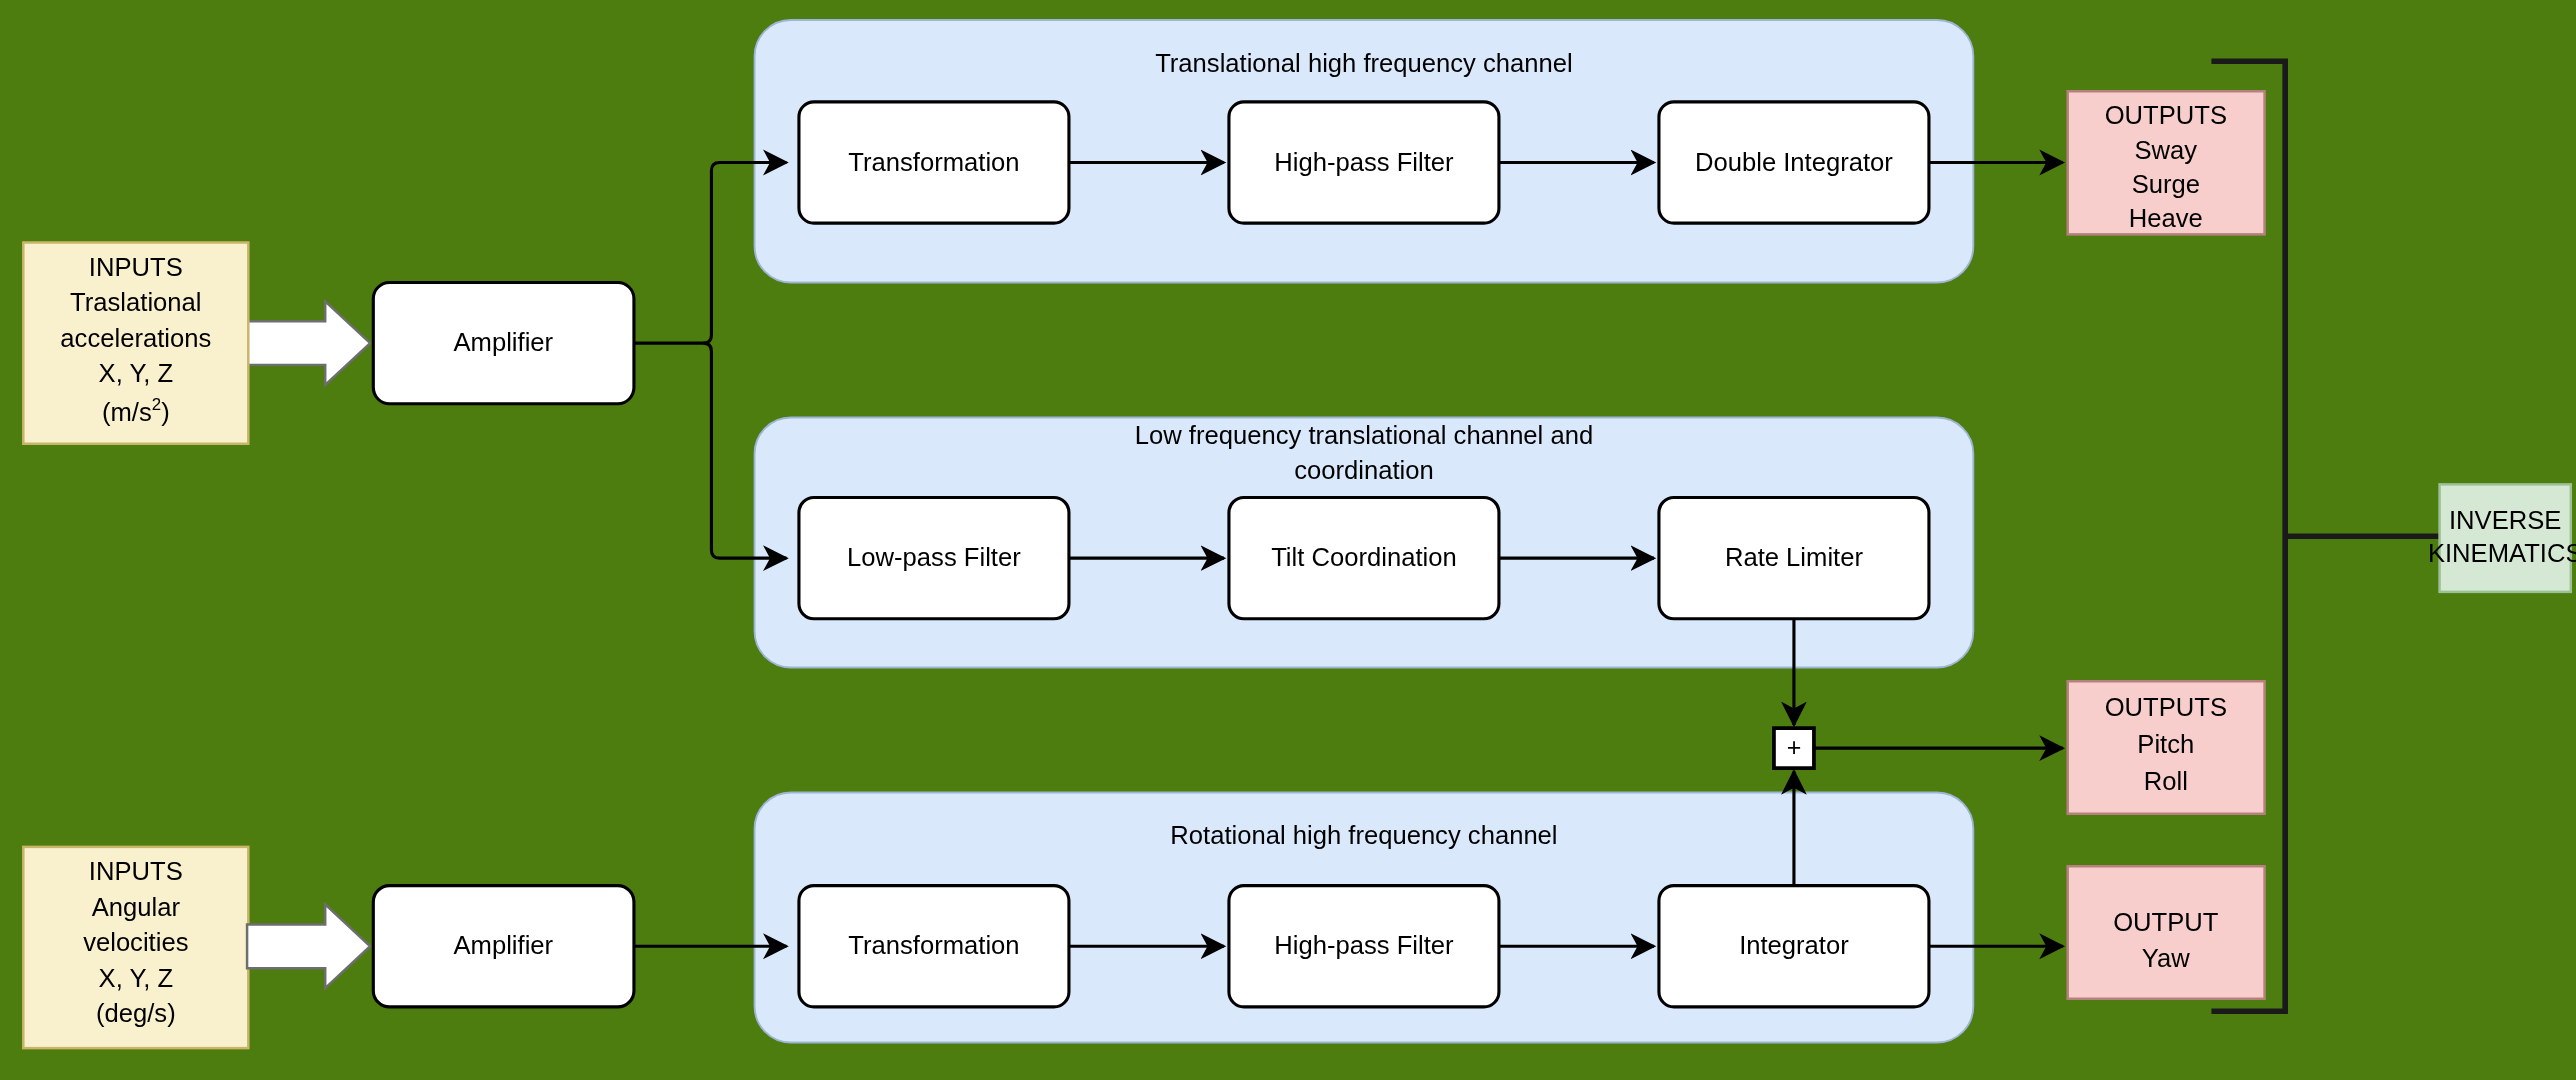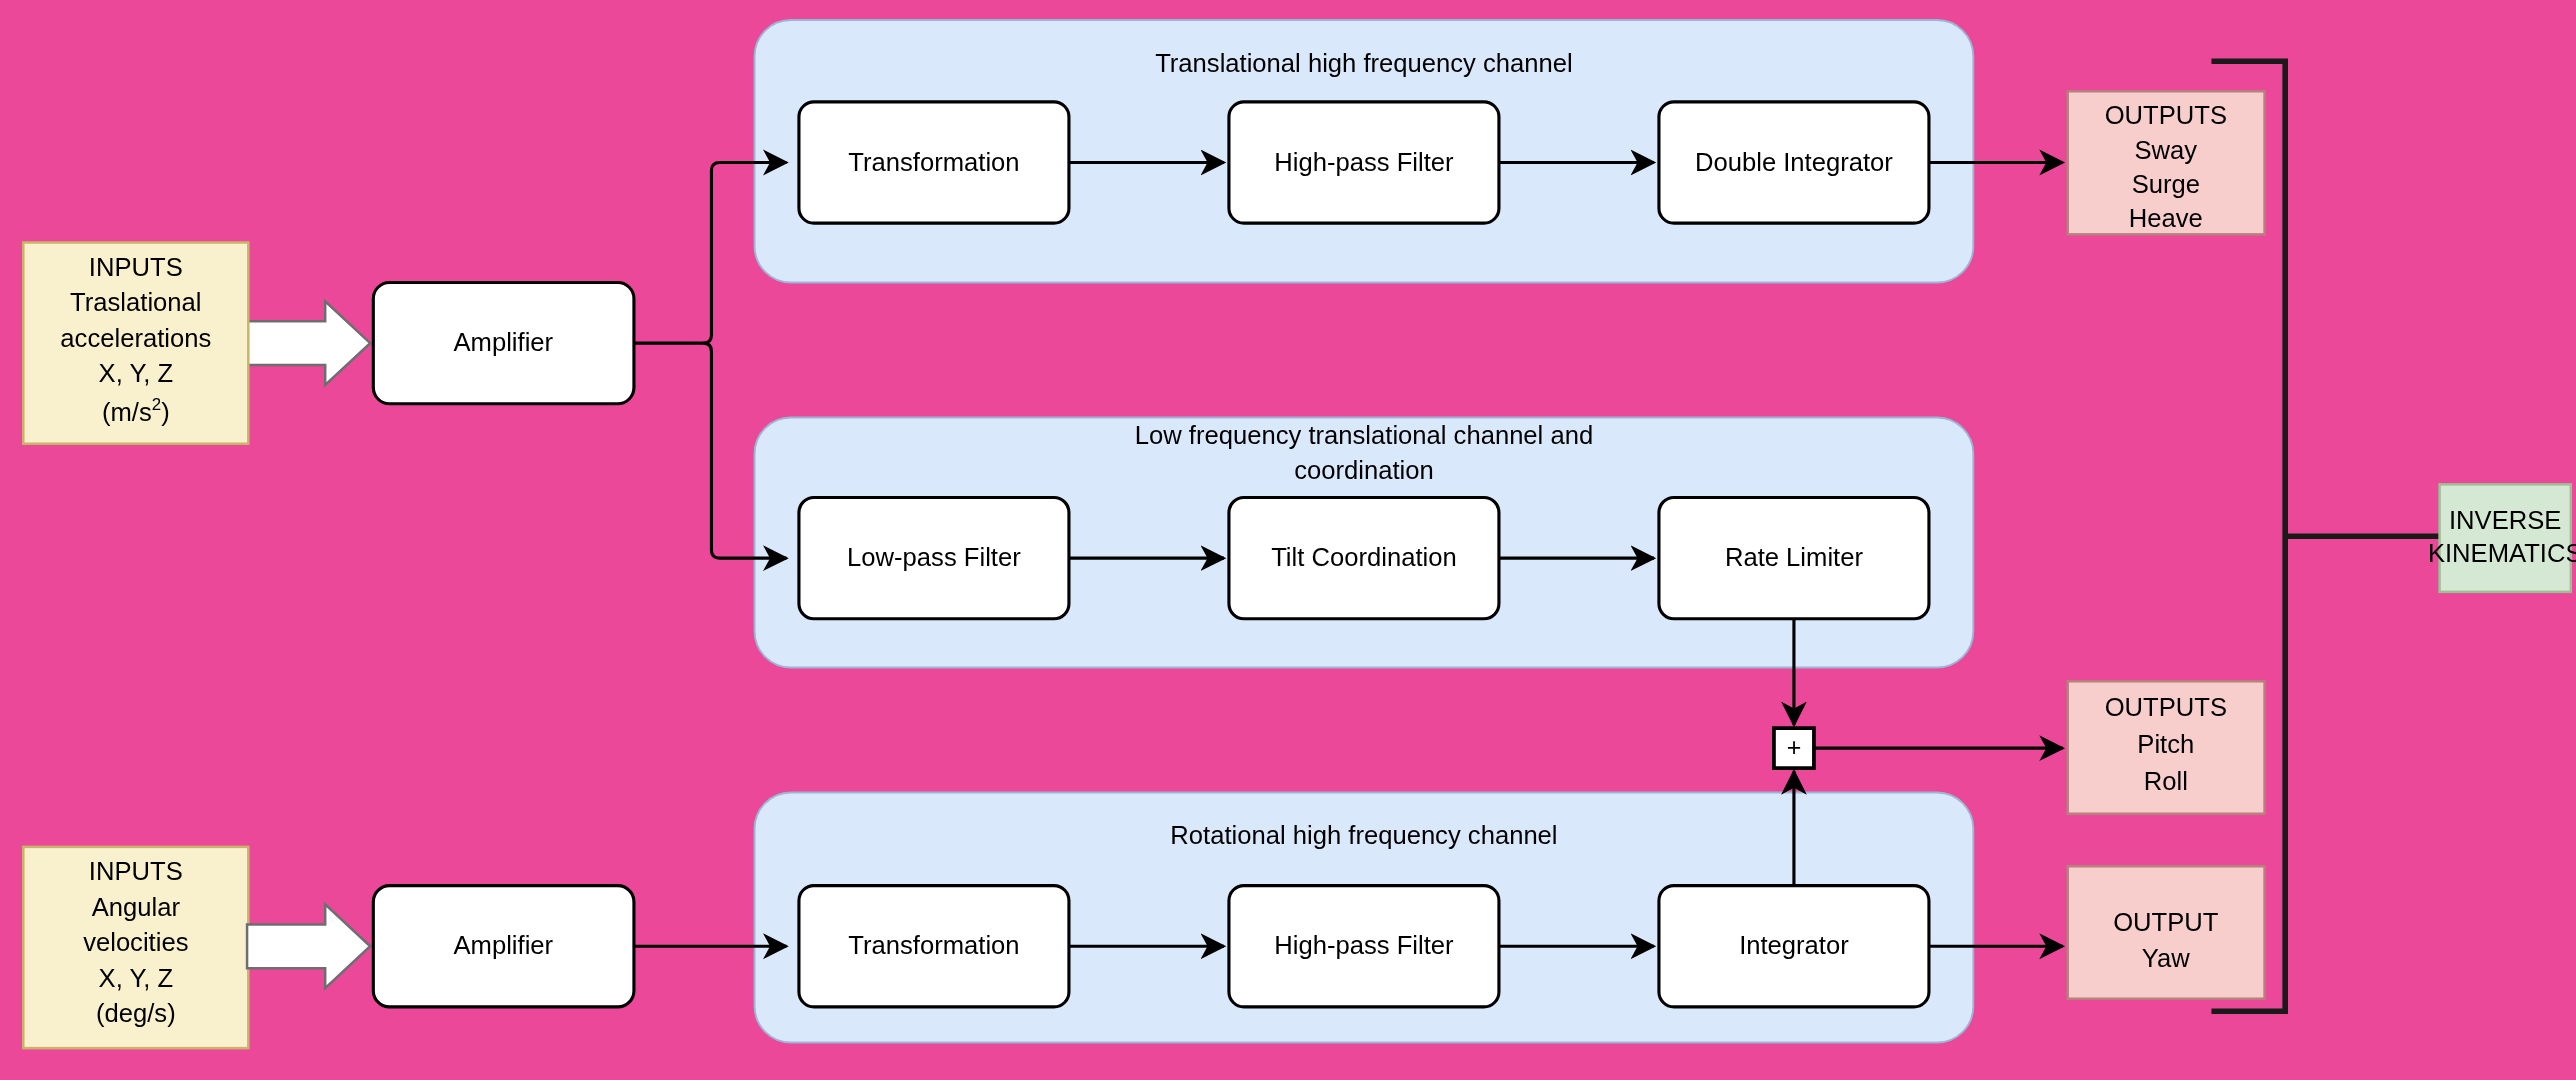--- a/index.html
+++ b/index.html
@@ -10,21 +10,21 @@
   body {
     width: 2576px;
     height: 1080px;
     font-family: "Liberation Sans", sans-serif;
     overflow: hidden;
   }
   #diagram-root {
     position: relative;
     width: 2576px;
     height: 1080px;
-    background: #ec4899;
+    background: #4d7c0f;
   }
   svg.canvas {
     position: absolute;
     top: 0;
     left: 0;
     width: 2576px;
     height: 1080px;
   }
   
   .channel-group {

